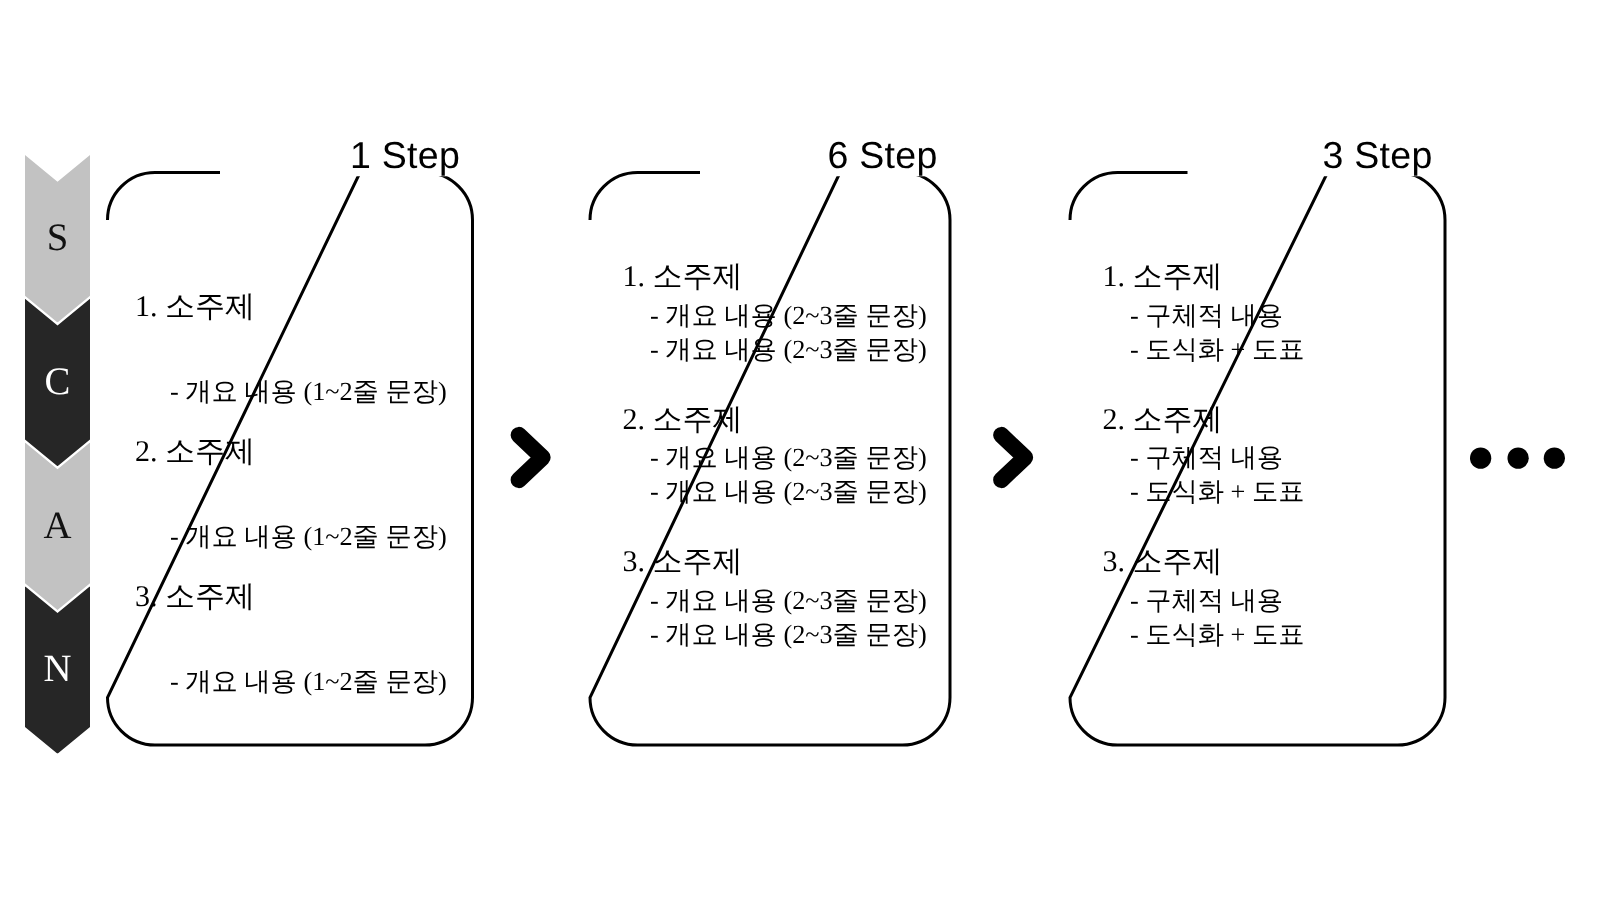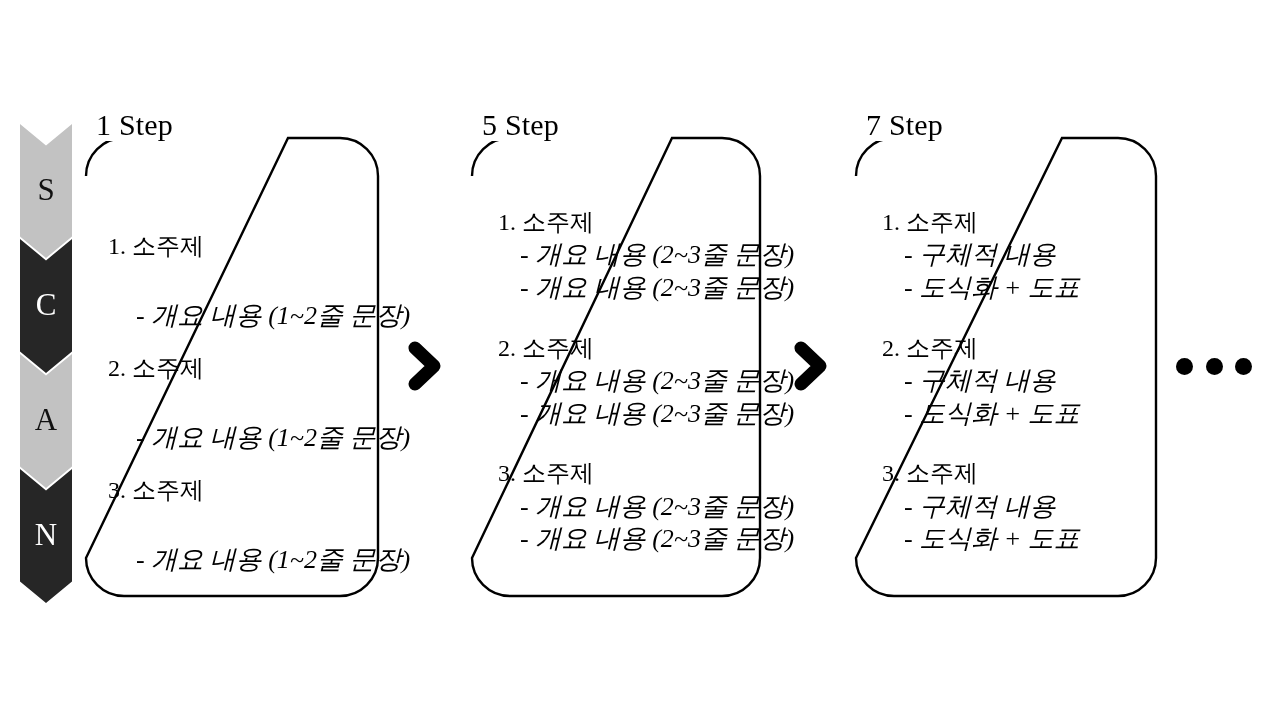--- a/index.html
+++ b/index.html
@@ -69,25 +69,25 @@
     display: block;
     width: 100%;
     height: 100%;
     overflow: visible;
   }
   .step-title {
     position: absolute;
     top: -26px;
     left: 0;
     width: 100%;
-    text-align: left;
+    text-align: right;
     font-size: 30px;
     line-height: 1;
     letter-spacing: 0.2px;
-    font-family: Liberation Serif, serif;
+    font-family: Liberation Sans, sans-serif;
     white-space: nowrap;
   }
   .step-title span {
     background: #ffffff;
     padding: 0 12px;
   }
 
   .step-body {
     position: absolute;
     left: 0;
@@ -96,24 +96,23 @@
     bottom: 0;
     padding: 0;
   }
   .group { margin: 0; }
   .g-head {
     font-size: 24px;
     line-height: 1.18;
     white-space: nowrap;
   }
   .g-sub {
-    font-size: 26px;
+    font-size: 21px;
     line-height: 1.18;
     white-space: nowrap;
-    font-style: italic;
   }
 
   
   #step-1 .step-body { padding: 96px 0 0 18px; }
   #step-1 .group { margin-bottom: 6px; }
   #step-1 .g-head { margin-bottom: 12px; padding-left: 6px; }
   #step-1 .g-sub  { padding-left: 34px; margin-bottom: 22px; margin-top: 41px; }
 
   
   .compact .step-body { padding: 72px 0 0 22px; }
@@ -199,21 +198,21 @@
     </svg>
   </div>
 
   <div class="step-box compact" id="step-2" style="left:470px; width:292px;">
     <div class="step-frame">
       <svg viewBox="0 0 292 462" preserveAspectRatio="none">
         <path d="M 2 40 A 38 38 0 0 1 40 2 L 90 2 M 202 2 L 252 2 A 38 38 0 0 1 290 40 L 290 422 A 38 38 0 0 1 252 460 L 40 460 A 38 38 0 0 1 2 422 Z" fill="none" stroke="#000000" stroke-width="2.4" vector-effect="non-scaling-stroke"></path>
       </svg>
     </div>
     <div class="step-title">
-      <span>5 Step</span>
+      <span>6 Step</span>
     </div>
     <div class="step-body">
       <div class="group">
         <div class="g-head">1. 소주제</div>
         <div class="g-sub">- 개요 내용 (2~3줄 문장)</div>
         <div class="g-sub">- 개요 내용 (2~3줄 문장)</div>
       </div>
       <div class="group">
         <div class="g-head">2. 소주제</div>
         <div class="g-sub">- 개요 내용 (2~3줄 문장)</div>
@@ -233,21 +232,21 @@
     </svg>
   </div>
 
   <div class="step-box compact" id="step-3" style="left:854px; width:304px;">
     <div class="step-frame">
       <svg viewBox="0 0 304 462" preserveAspectRatio="none">
         <path d="M 2 40 A 38 38 0 0 1 40 2 L 96 2 M 208 2 L 264 2 A 38 38 0 0 1 302 40 L 302 422 A 38 38 0 0 1 264 460 L 40 460 A 38 38 0 0 1 2 422 Z" fill="none" stroke="#000000" stroke-width="2.4" vector-effect="non-scaling-stroke"></path>
       </svg>
     </div>
     <div class="step-title">
-      <span>7 Step</span>
+      <span>3 Step</span>
     </div>
     <div class="step-body">
       <div class="group">
         <div class="g-head">1. 소주제</div>
         <div class="g-sub">- 구체적 내용</div>
         <div class="g-sub">- 도식화 + 도표</div>
       </div>
       <div class="group">
         <div class="g-head">2. 소주제</div>
         <div class="g-sub">- 구체적 내용</div>

